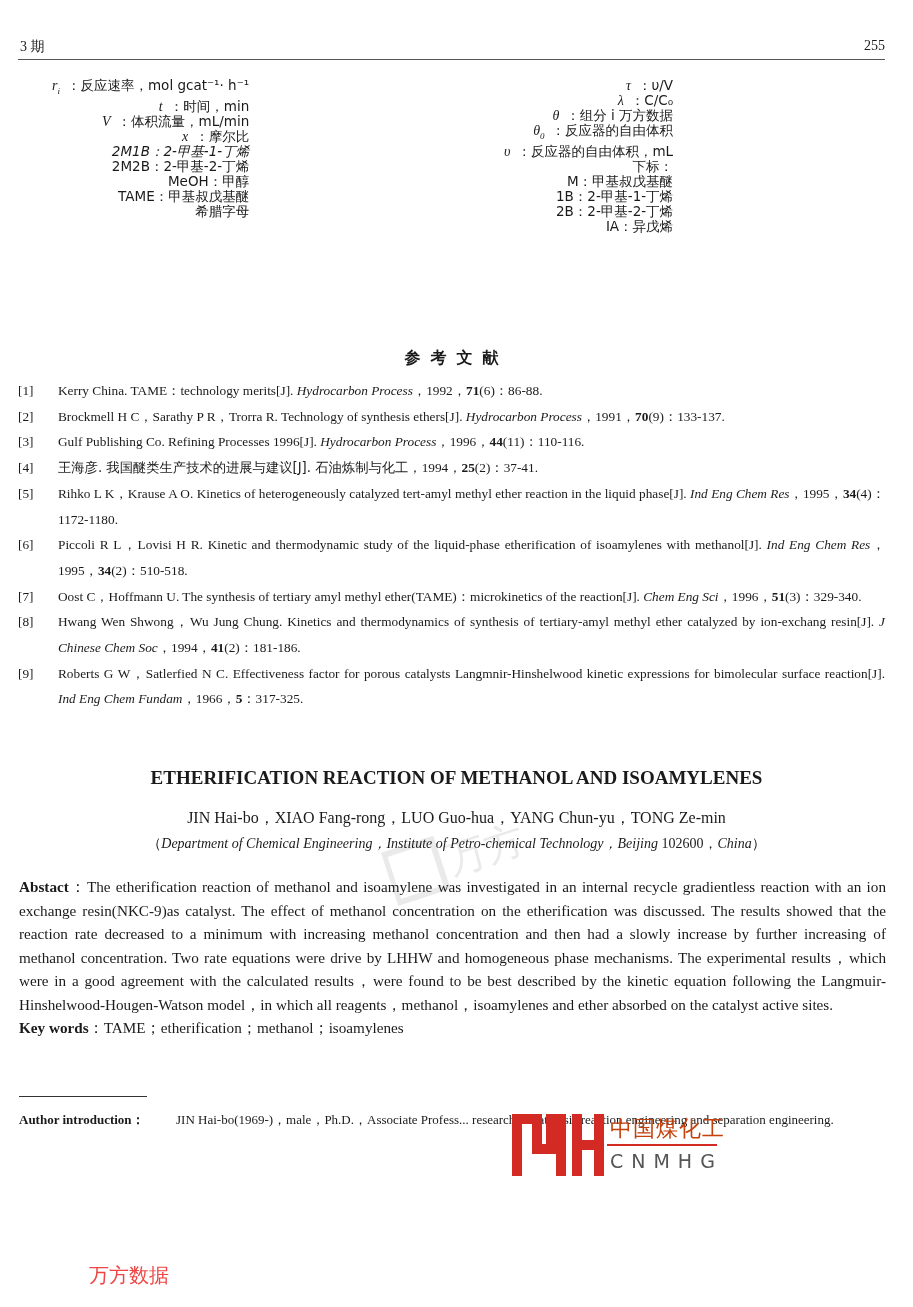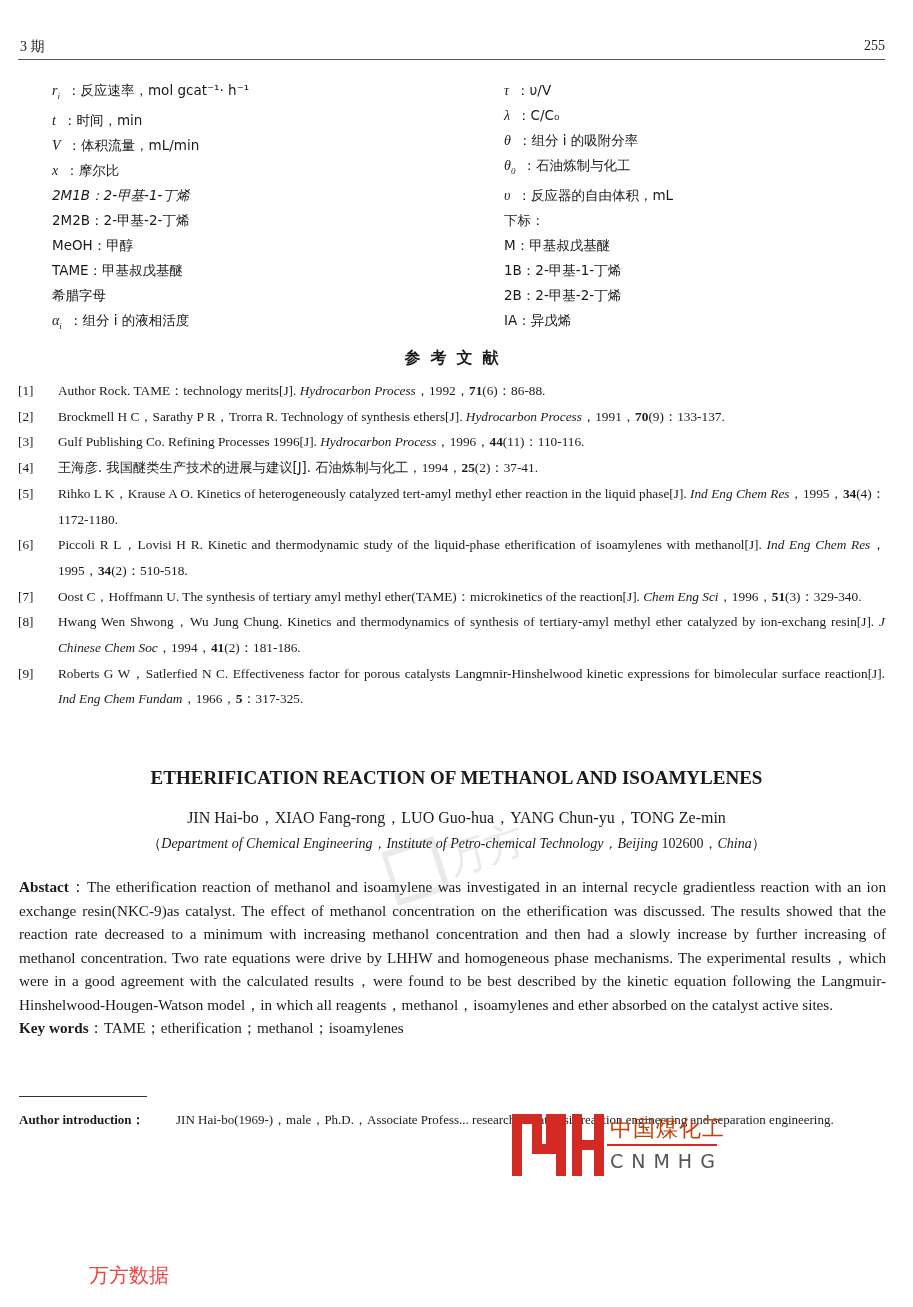--- a/index.html
+++ b/index.html
@@ -5,21 +5,21 @@
   html, body { margin: 0; padding: 0; background: #ffffff; }
   body { width: 913px; height: 1307px; position: relative; overflow: hidden;
          font-family: "Liberation Serif", "DejaVu Serif", serif; color: #1a1a1a; }
   .abs { position: absolute; }
   .sans { font-family: "DejaVu Sans", "Liberation Sans", sans-serif; }
   .header { left: 20px; right: 28px; top: 38px; height: 20px; font-size: 14px; }
   .header .left { position: absolute; left: 0; top: 0; }
   .header .center { position: absolute; left: 0; right: 0; top: 0; text-align: center; }
   .header .right { position: absolute; right: 0; top: 0; }
   .header-rule { left: 18px; right: 28px; top: 59px; height: 0; border-top: 1px solid #555; }
-  .nom { font-size: 14px; line-height: 24px; }
+  .nom { font-size: 14px; line-height: 15px; text-align: right; }
   .nom .it { font-style: italic; }
   .nom-left { left: 52px; top: 78px; }
   .nom-right { left: 504px; top: 78px; }
   .refs-title { left: 0; right: 0; top: 348px; text-align: center; font-size: 16px; letter-spacing: 10px; font-weight: bold; }
   .refs { left: 18px; right: 28px; top: 378px; font-size: 13.3px; line-height: 25.7px; }
   .ref { position: relative; padding-left: 40px; text-align: justify; }
   .ref .num { position: absolute; left: 0; top: 0; }
   .ref i { font-style: italic; }
   .ref b { font-weight: bold; }
   .en-title { left: 0; right: 0; top: 767px; text-align: center; font-size: 19px; font-weight: bold; }
@@ -51,38 +51,37 @@
 <div class="abs nom nom-left" id="nom-left">
     <div><span class="it">r</span><sub class="it" style="font-size: 9px;">i</sub><span>&nbsp;&nbsp;</span><span class="sans" style="font-size: 13.5px;">：反应速率，mol  gcat⁻¹· h⁻¹</span></div>
     <div><span class="it">t</span><span>&nbsp;&nbsp;</span><span class="sans" style="font-size: 13.5px;">：时间，min</span></div>
     <div><span class="it">V</span><span>&nbsp;&nbsp;</span><span class="sans" style="font-size: 13.5px;">：体积流量，mL/min</span></div>
     <div><span class="it">x</span><span>&nbsp;&nbsp;</span><span class="sans" style="font-size: 13.5px;">：摩尔比</span></div>
     <div><span class="sans" style="font-size: 13.5px; font-style: italic;">2M1B：2-甲基-1-丁烯</span></div>
     <div><span class="sans" style="font-size: 13.5px;">2M2B：2-甲基-2-丁烯</span></div>
     <div><span class="sans" style="font-size: 13.5px;">MeOH：甲醇</span></div>
     <div><span class="sans" style="font-size: 13.5px;">TAME：甲基叔戊基醚</span></div>
     <div><span class="sans" style="font-size: 13.5px;">希腊字母</span></div>
-    <div><span class="it">α</span><sub class="it" style="font-size: 9px;">i</sub><span>&nbsp;&nbsp;</span><span class="sans" style="font-size: 13.5px;">：组分 i 的液相活度</span></div>
   </div>
 <div class="abs nom nom-right" id="nom-right">
     <div><span class="it">τ</span><span>&nbsp;&nbsp;</span><span class="sans" style="font-size: 13.5px;">：υ/V</span></div>
     <div><span class="it">λ</span><span>&nbsp;&nbsp;</span><span class="sans" style="font-size: 13.5px; margin-top: 20px;">：C/C₀</span></div>
-    <div><span class="it">θ</span><span>&nbsp;&nbsp;</span><span class="sans" style="font-size: 13.5px;">：组分 i 的吸附分率</span></div>
-    <div><span class="it">θ</span><sub class="it" style="font-size: 9px;">0</sub><span>&nbsp;&nbsp;</span><span class="sans" style="font-size: 13.5px;">：石油炼制与化工</span></div>
+    <div><span class="it">θ</span><span>&nbsp;&nbsp;</span><span class="sans" style="font-size: 13.5px;">：组分 i 万方数据</span></div>
+    <div><span class="it">θ</span><sub class="it" style="font-size: 9px;">0</sub><span>&nbsp;&nbsp;</span><span class="sans" style="font-size: 13.5px;">：反应器的自由体积</span></div>
     <div><span class="it">υ</span><span>&nbsp;&nbsp;</span><span class="sans" style="font-size: 13.5px;">：反应器的自由体积，mL</span></div>
     <div><span class="sans" style="font-size: 13.5px;">下标：</span></div>
     <div><span class="sans" style="font-size: 13.5px;">M：甲基叔戊基醚</span></div>
     <div><span class="sans" style="font-size: 13.5px;">1B：2-甲基-1-丁烯</span></div>
     <div><span class="sans" style="font-size: 13.5px;">2B：2-甲基-2-丁烯</span></div>
     <div><span class="sans" style="font-size: 13.5px;">IA：异戊烯</span></div>
   </div>
 
 <div class="abs refs-title sans">参考文献</div>
 <div class="abs refs" id="refs">
-    <div class="ref"><span class="num">[1]</span><span>Author Rock. TAME：technology merits[J]. </span><i>Hydrocarbon Process</i><span>，1992，</span><b>71</b><span>(6)：86-88.</span></div>
+    <div class="ref"><span class="num">[1]</span><span>Kerry China. TAME：technology merits[J]. </span><i>Hydrocarbon Process</i><span>，1992，</span><b>71</b><span>(6)：86-88.</span></div>
     <div class="ref"><span class="num">[2]</span><span>Brockmell H C，Sarathy P R，Trorra R. Technology of synthesis ethers[J]. </span><i>Hydrocarbon Process</i><span>，1991，</span><b>70</b><span>(9)：133-137.</span></div>
     <div class="ref"><span class="num">[3]</span><span>Gulf Publishing Co. Refining Processes 1996[J]. </span><i>Hydrocarbon Process</i><span>，1996，</span><b>44</b><span>(11)：110-116.</span></div>
     <div class="ref"><span class="num">[4]</span><span class="sans">王海彦. 我国醚类生产技术的进展与建议[J]. 石油炼制与化工</span><i></i><span>，1994，</span><b>25</b><span>(2)：37-41.</span></div>
     <div class="ref"><span class="num">[5]</span><span>Rihko L K，Krause A O. Kinetics of heterogeneously catalyzed tert-amyl methyl ether reaction in the liquid phase[J]. </span><i>Ind Eng Chem Res</i><span>，1995，</span><b>34</b><span>(4)：1172-1180.</span></div>
     <div class="ref"><span class="num">[6]</span><span>Piccoli R L，Lovisi H R. Kinetic and thermodynamic study of the liquid-phase etherification of isoamylenes with methanol[J]. </span><i>Ind Eng Chem Res</i><span>，1995，</span><b>34</b><span>(2)：510-518.</span></div>
     <div class="ref"><span class="num">[7]</span><span>Oost C，Hoffmann U. The synthesis of tertiary amyl methyl ether(TAME)：microkinetics of the reaction[J]. </span><i>Chem Eng Sci</i><span>，1996，</span><b>51</b><span>(3)：329-340.</span></div>
     <div class="ref"><span class="num">[8]</span><span>Hwang Wen Shwong，Wu Jung Chung. Kinetics and thermodynamics of synthesis of tertiary-amyl methyl ether catalyzed by ion-exchang resin[J]. </span><i>J Chinese Chem Soc</i><span>，1994，</span><b>41</b><span>(2)：181-186.</span></div>
     <div class="ref"><span class="num">[9]</span><span>Roberts G W，Satlerfied N C. Effectiveness factor for porous catalysts Langmnir-Hinshelwood kinetic expressions for bimolecular surface reaction[J]. </span><i>Ind Eng Chem Fundam</i><span>，1966，</span><b>5</b><span>：317-325.</span></div>
   </div>
 

